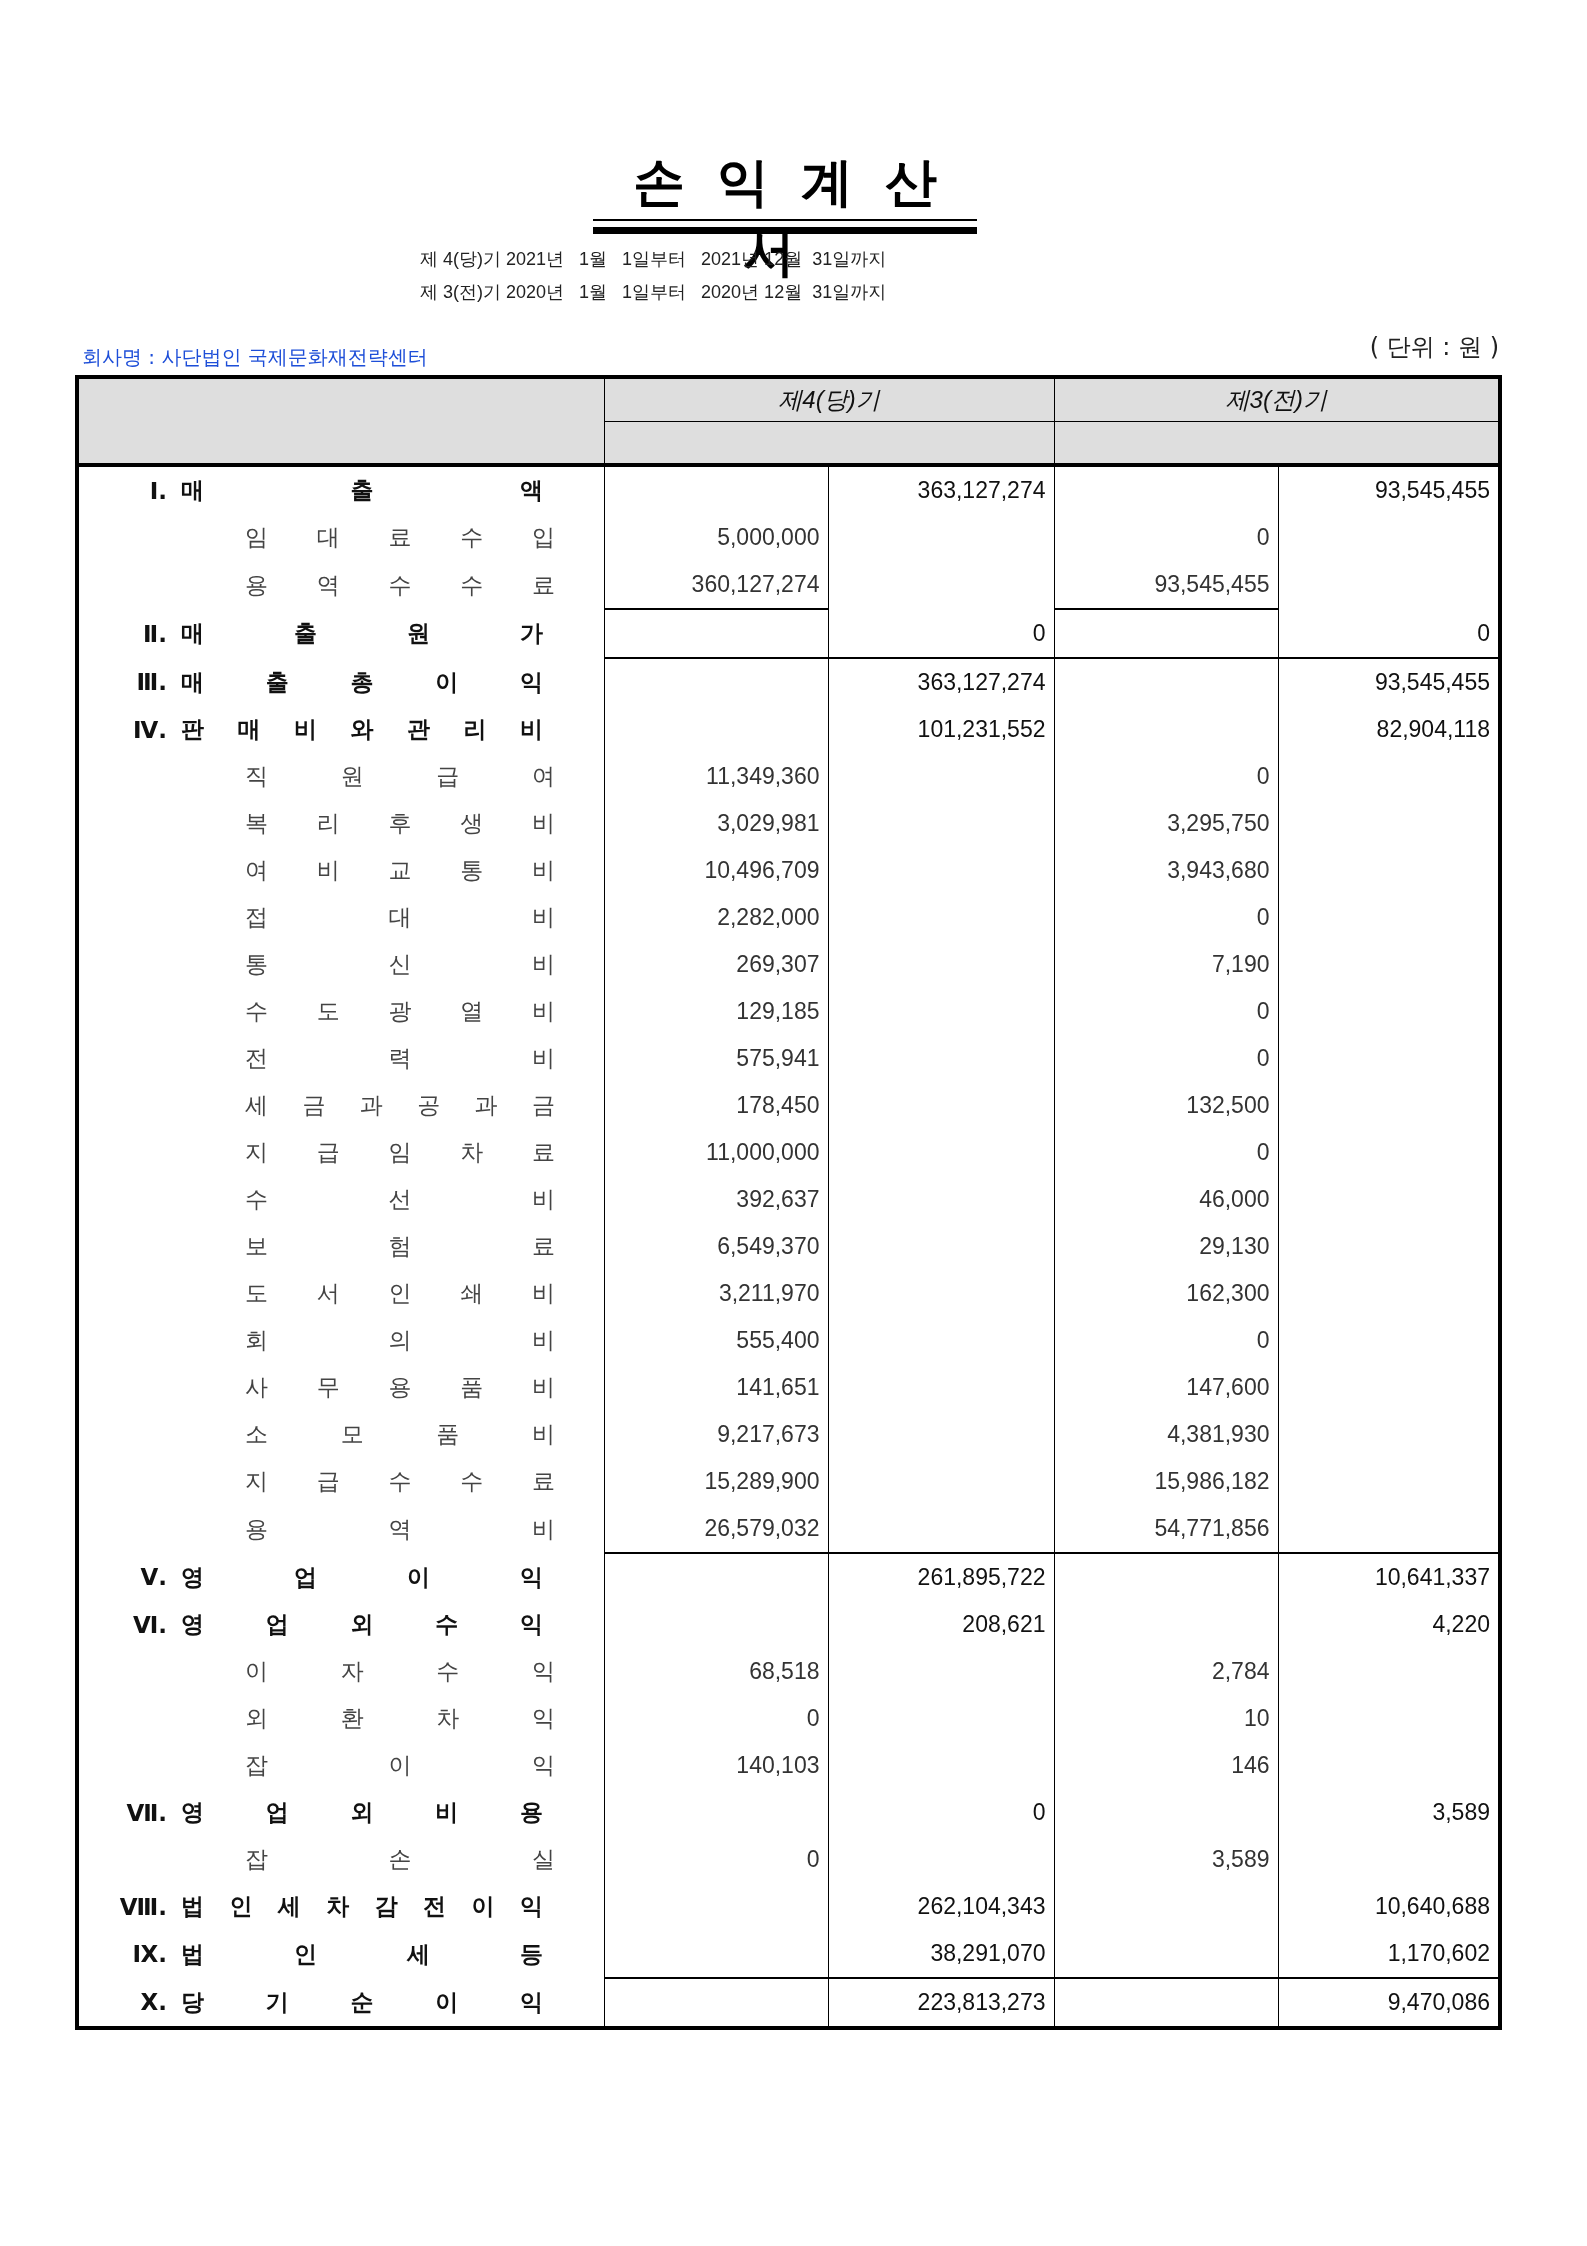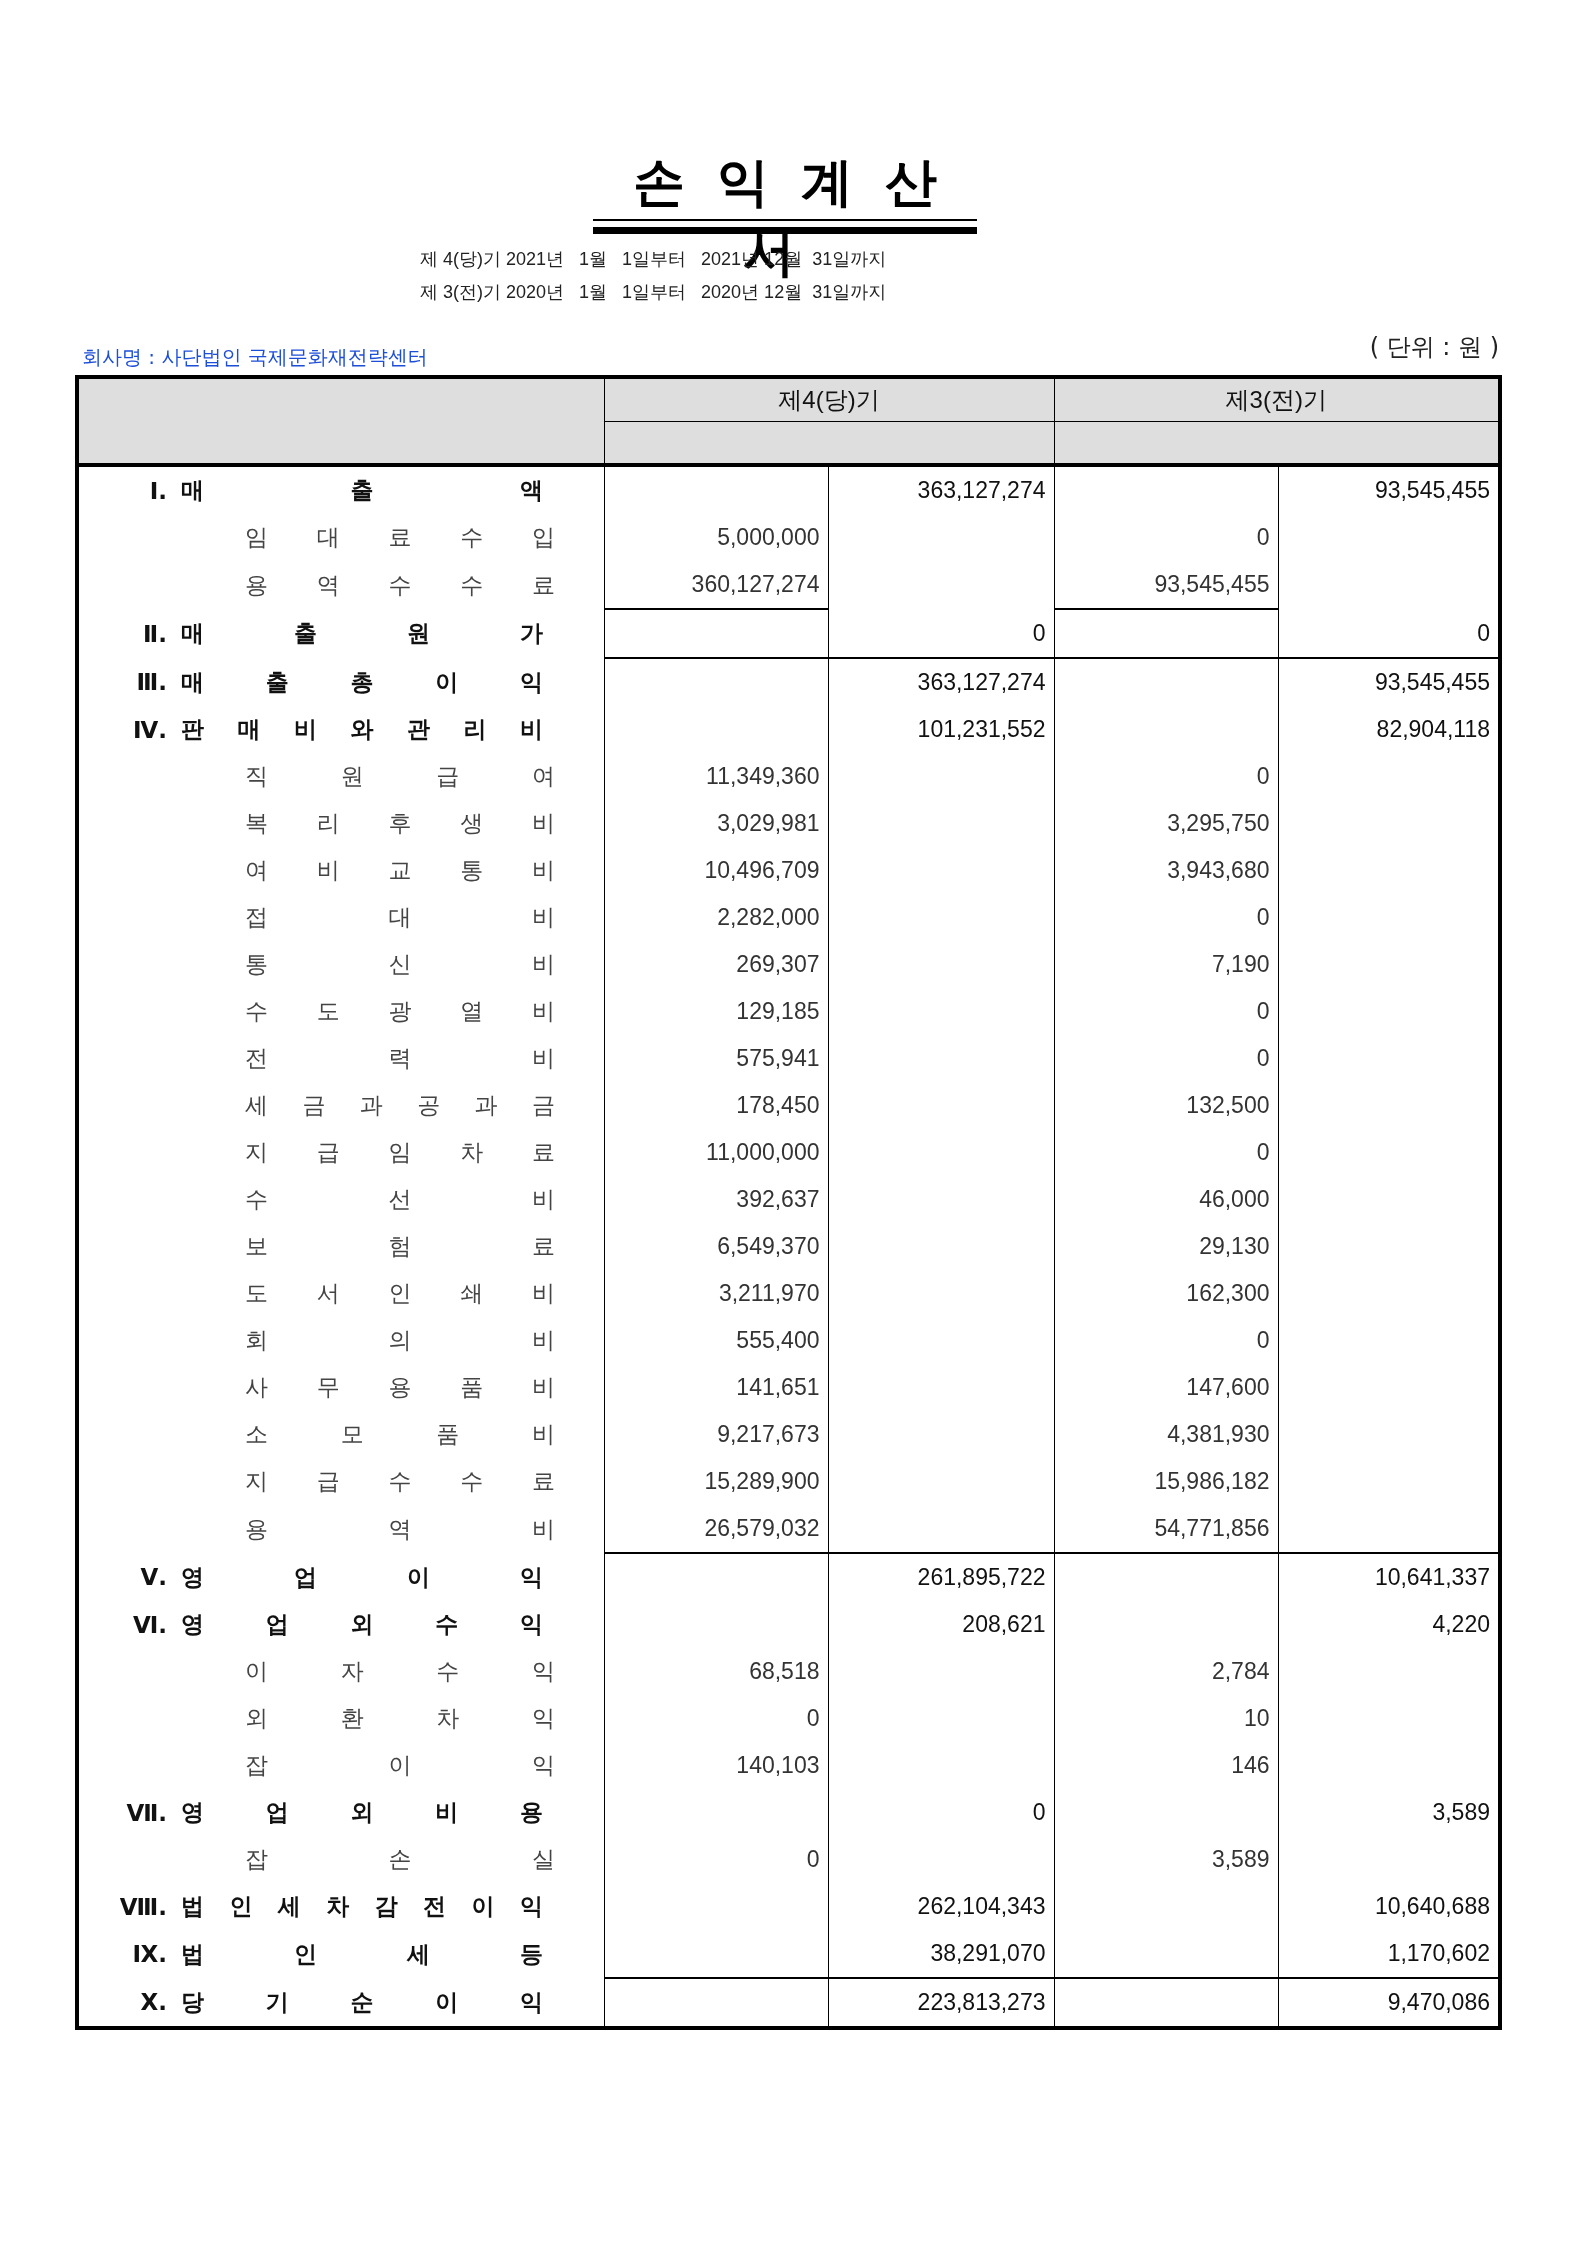--- a/index.html
+++ b/index.html
@@ -31,21 +31,21 @@
   table.fs {
     position: absolute; left: 75px; top: 375px; width: 1423px;
     border-collapse: collapse; table-layout: fixed;
     border: 4px solid #000;
   }
   table.fs col.c-label { width: 527px; }
   table.fs col.c-d { width: 224px; }
   table.fs col.c-e { width: 226px; }
   table.fs col.c-f { width: 224px; }
   table.fs col.c-g { width: 222px; }
-  .hdr td { background: #dedede; }
+  .hdr td { background: #dedede; font-style: italic; }
   .hdr1 td { height: 40px; }
   .hdr2 td { height: 39px; }
   .hdr-label { border-right: 1px solid #000; border-bottom: 4px solid #000; }
   .hdr-period {
     text-align: center; font-size: 24px; font-family: "Liberation Sans", sans-serif;
     border-left: 1px solid #000; border-bottom: 1px solid #000; color: #111;
   }
   .hdr-blank { border-left: 1px solid #000; border-bottom: 4px solid #000; }
   .row td { height: 47px; padding: 0; vertical-align: middle; }
   .lbl { border-right: 1px solid #000; padding: 0 !important; }

